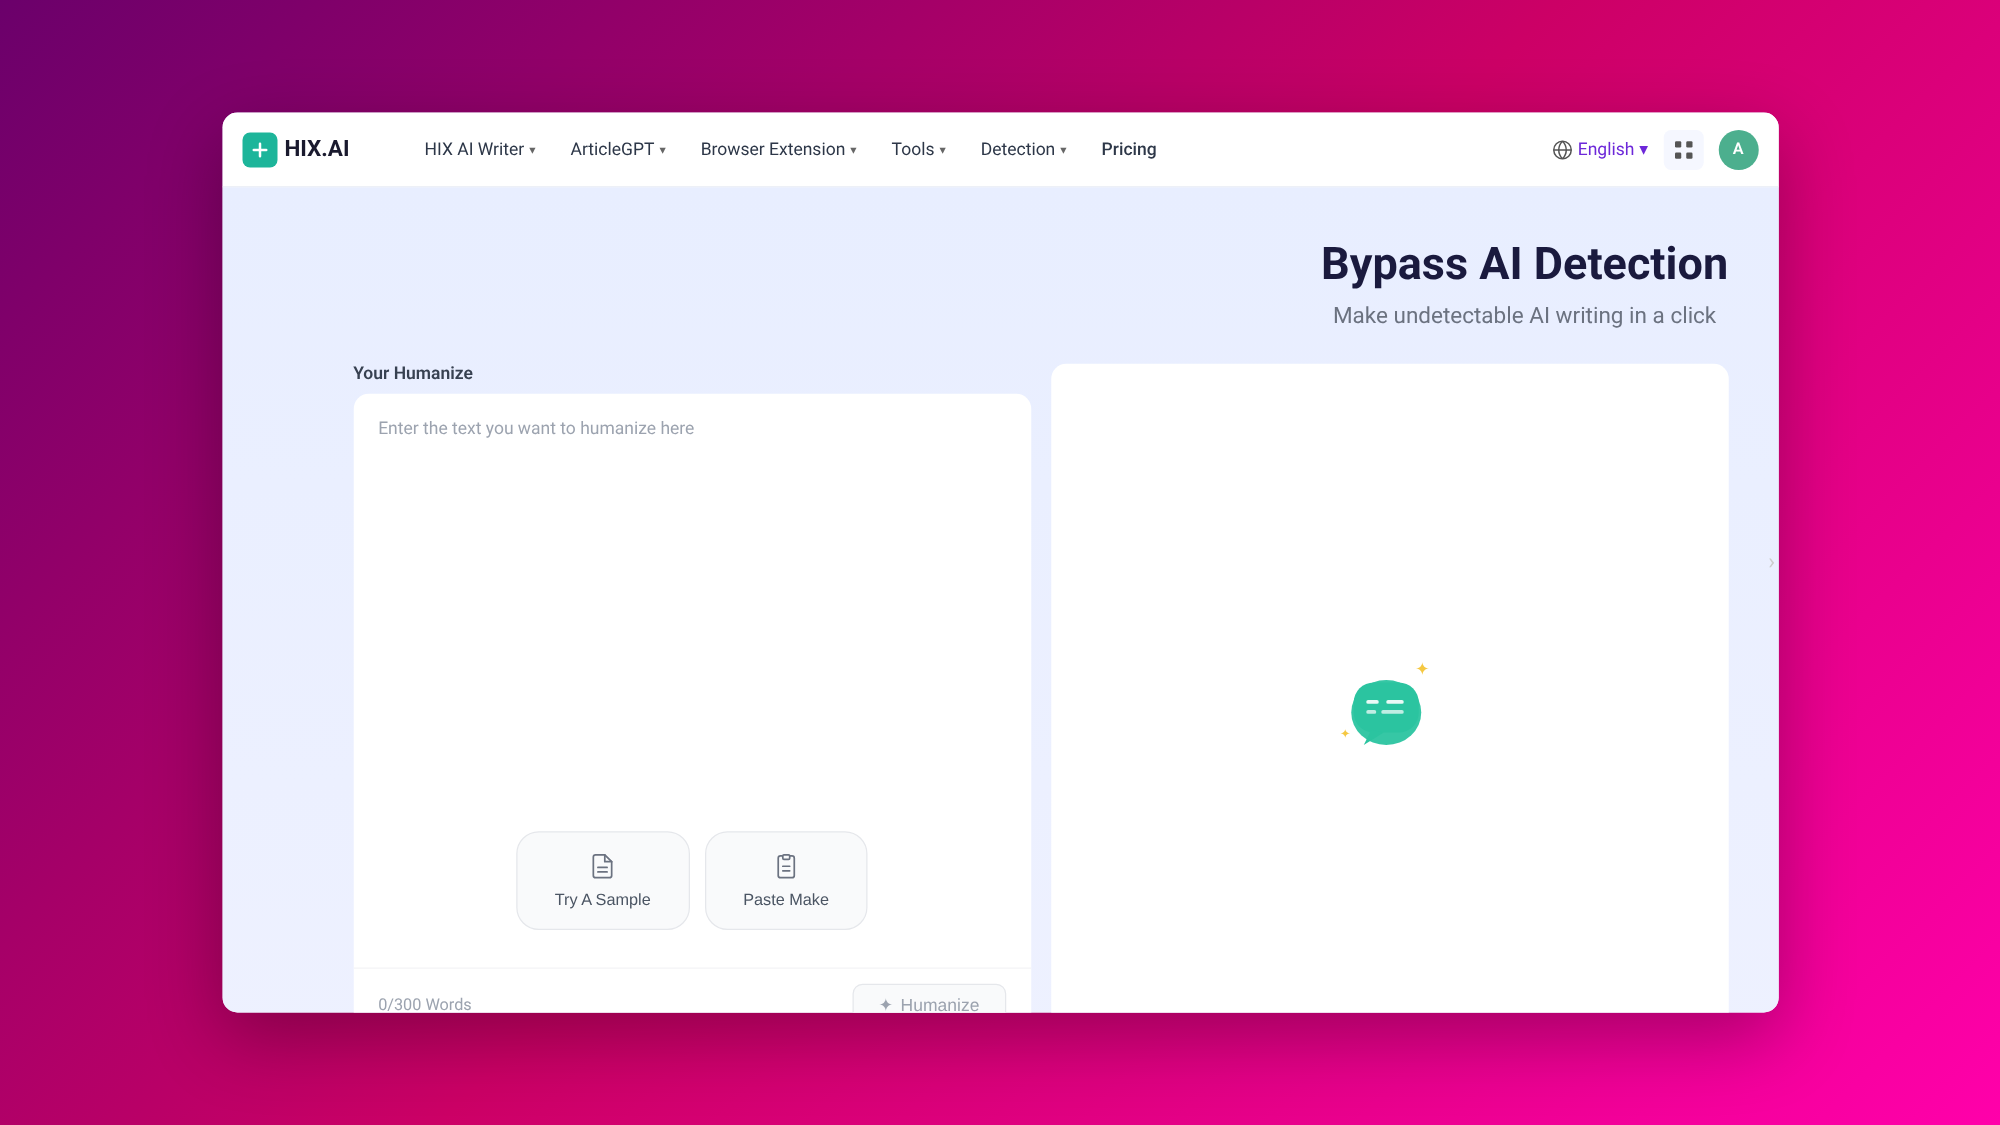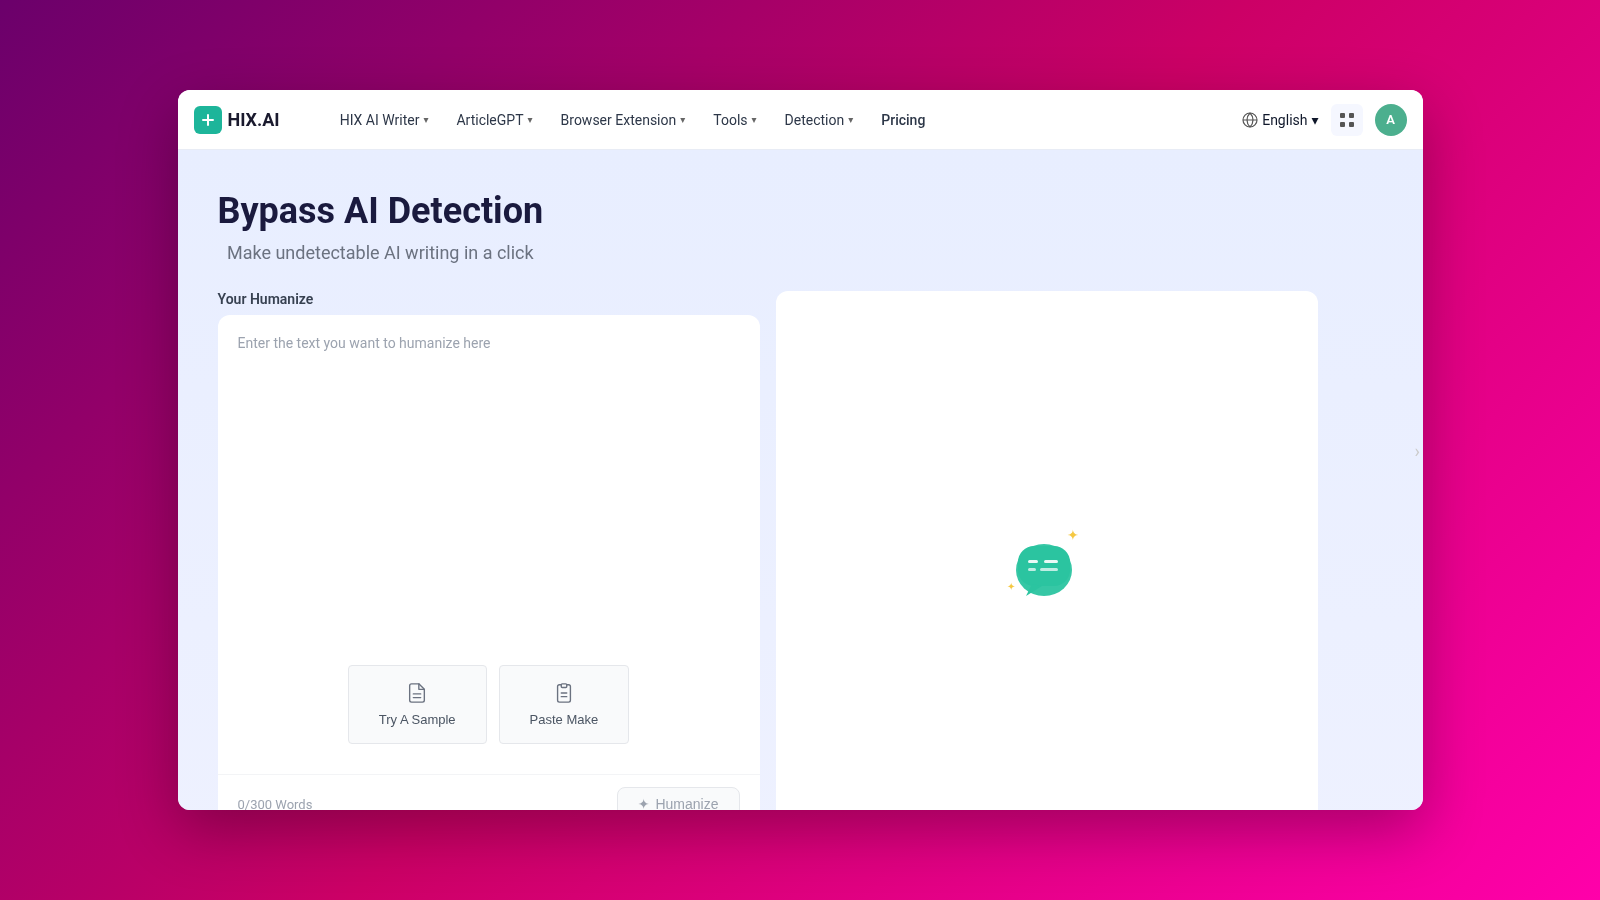--- a/index.html
+++ b/index.html
@@ -96,21 +96,21 @@
       display: flex;
       align-items: center;
       gap: 12px;
     }
 
     .lang-selector {
       display: flex;
       align-items: center;
       gap: 4px;
       font-size: 14px;
-      color: #0f172a;
+      color: #6d28d9;
       cursor: pointer;
     }
 
     .grid-icon {
       width: 32px;
       height: 32px;
       border-radius: 6px;
       background: #f5f7ff;
       display: flex;
       align-items: center;
@@ -134,21 +134,21 @@
       cursor: pointer;
     }
 
     
     .main-content {
       flex: 1;
       background: #eef2ff;
       padding: 40px 40px 30px;
       display: flex;
       flex-direction: column;
-      align-items: flex-start;
+      align-items: flex-end;
       background: linear-gradient(180deg, #e8eeff 0%, #eef1ff 100%);
     }
 
     .hero {
       text-align: center;
       margin-bottom: 28px;
     }
 
     .hero-title {
       font-size: 36px;
@@ -211,21 +211,21 @@
     }
 
     .action-btn {
       display: flex;
       flex-direction: column;
       align-items: center;
       gap: 8px;
       padding: 16px 30px;
       background: #f9fafb;
       border: 1px solid #e5e7eb;
-      border-radius: 4px;
+      border-radius: 18px;
       cursor: pointer;
       font-size: 13px;
       color: #4b5563;
       min-width: 120px;
     }
 
     .action-btn svg {
       width: 22px;
       height: 22px;
       color: #6b7280;

